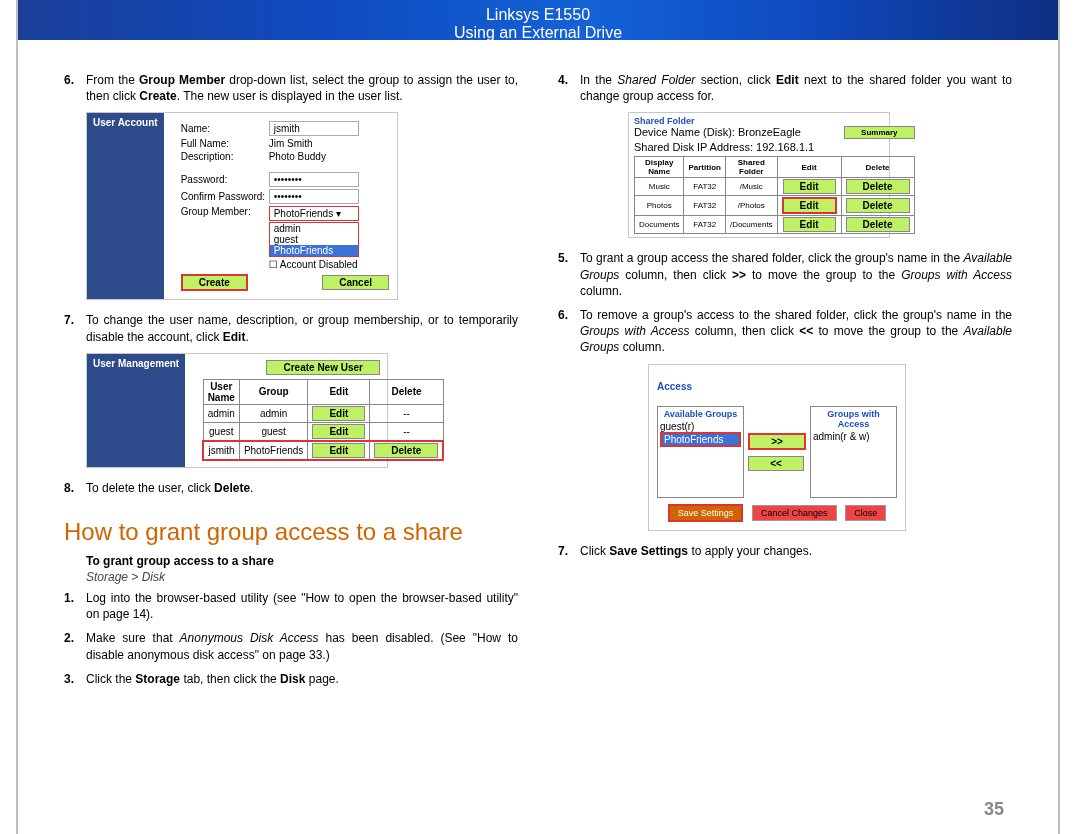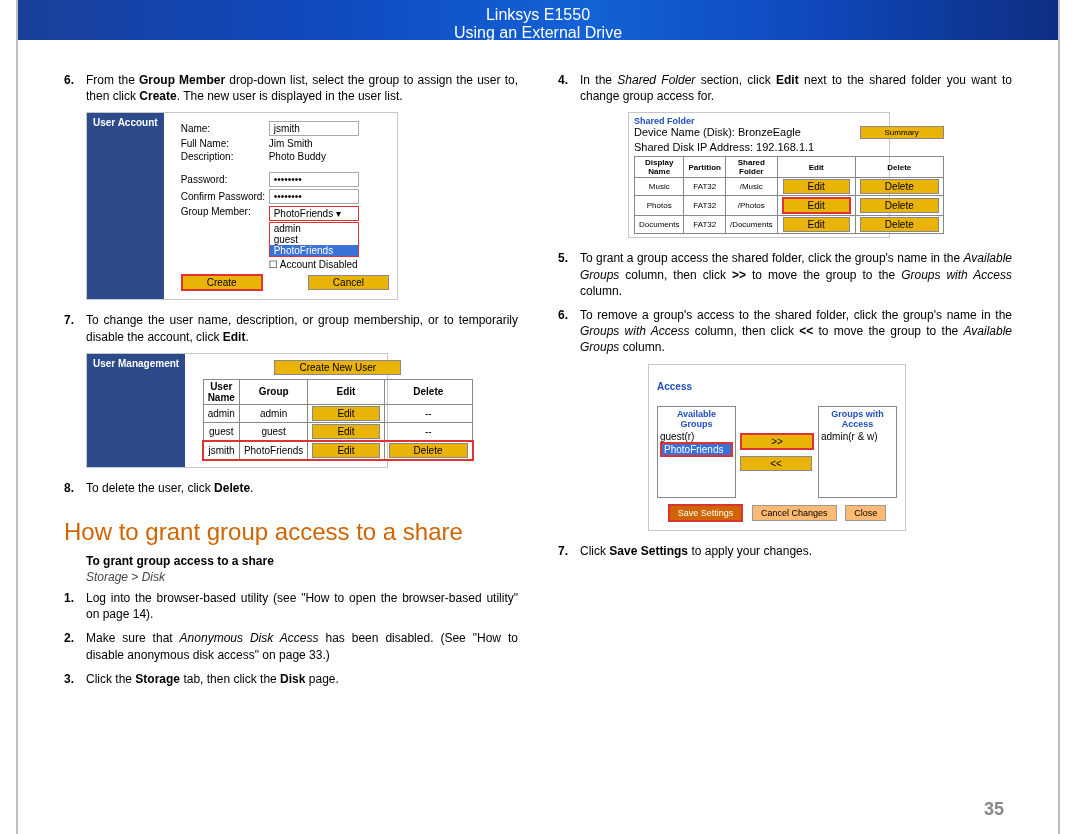--- a/index.html
+++ b/index.html
@@ -127,24 +127,25 @@
   }
   .dd-list {
     border: 1px solid #d33;
     margin-top: 1px;
     width: 88px;
   }
   .dd-list div { padding: 0 4px; }
   .dd-sel { background: #3a72d8; color: #fff; }
   .btn {
     border: 1px solid #888;
-    background: #eab308;
-    padding: 1px 24px;
+    background: #bef264;
+    padding: 1px 16px;
     font-size: 10px;
     display: inline-block;
+    font-weight: bold;
   }
   .tbl {
     border-collapse: collapse;
     width: 100%;
   }
   .tbl th, .tbl td {
     border: 1px solid #888;
     padding: 1px 4px;
     text-align: center;
     font-weight: normal;
@@ -193,21 +194,21 @@
   .btn-orange {
     background: #d06400;
     color: #fff;
     border: 1px solid #a04e00;
     padding: 2px 8px;
     font-size: 9px;
     display: inline-block;
     margin: 0 3px;
   }
   .btn-grey {
-    background: #fdba74;
+    background: #ef4444;
     color: #000;
     border: 1px solid #999;
     padding: 2px 8px;
     font-size: 9px;
     display: inline-block;
     margin: 0 3px;
   }
 </style>
 </head>
 <body>

